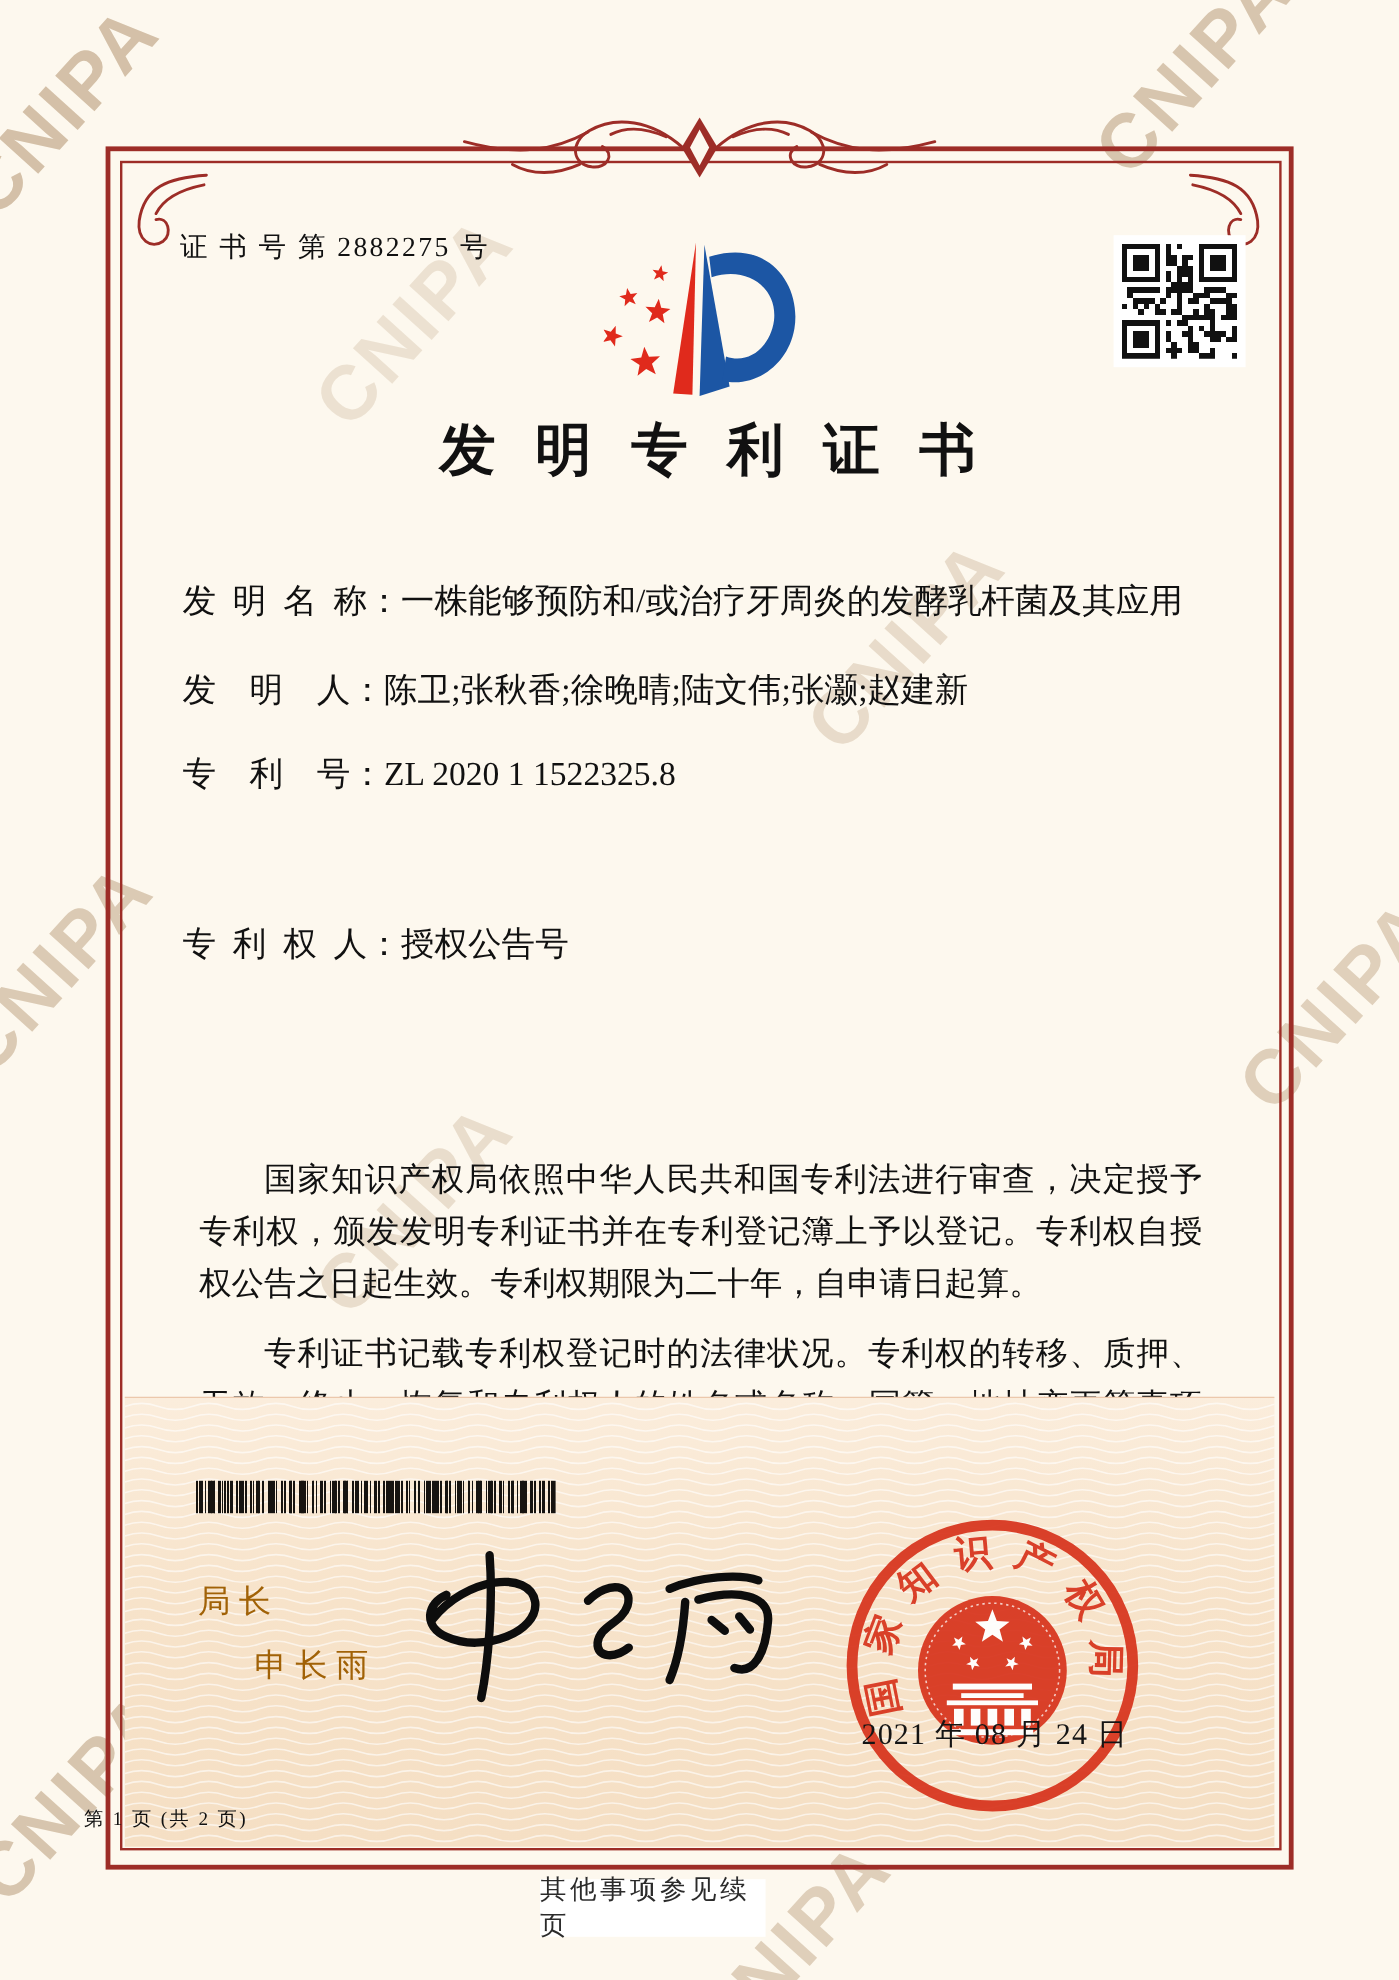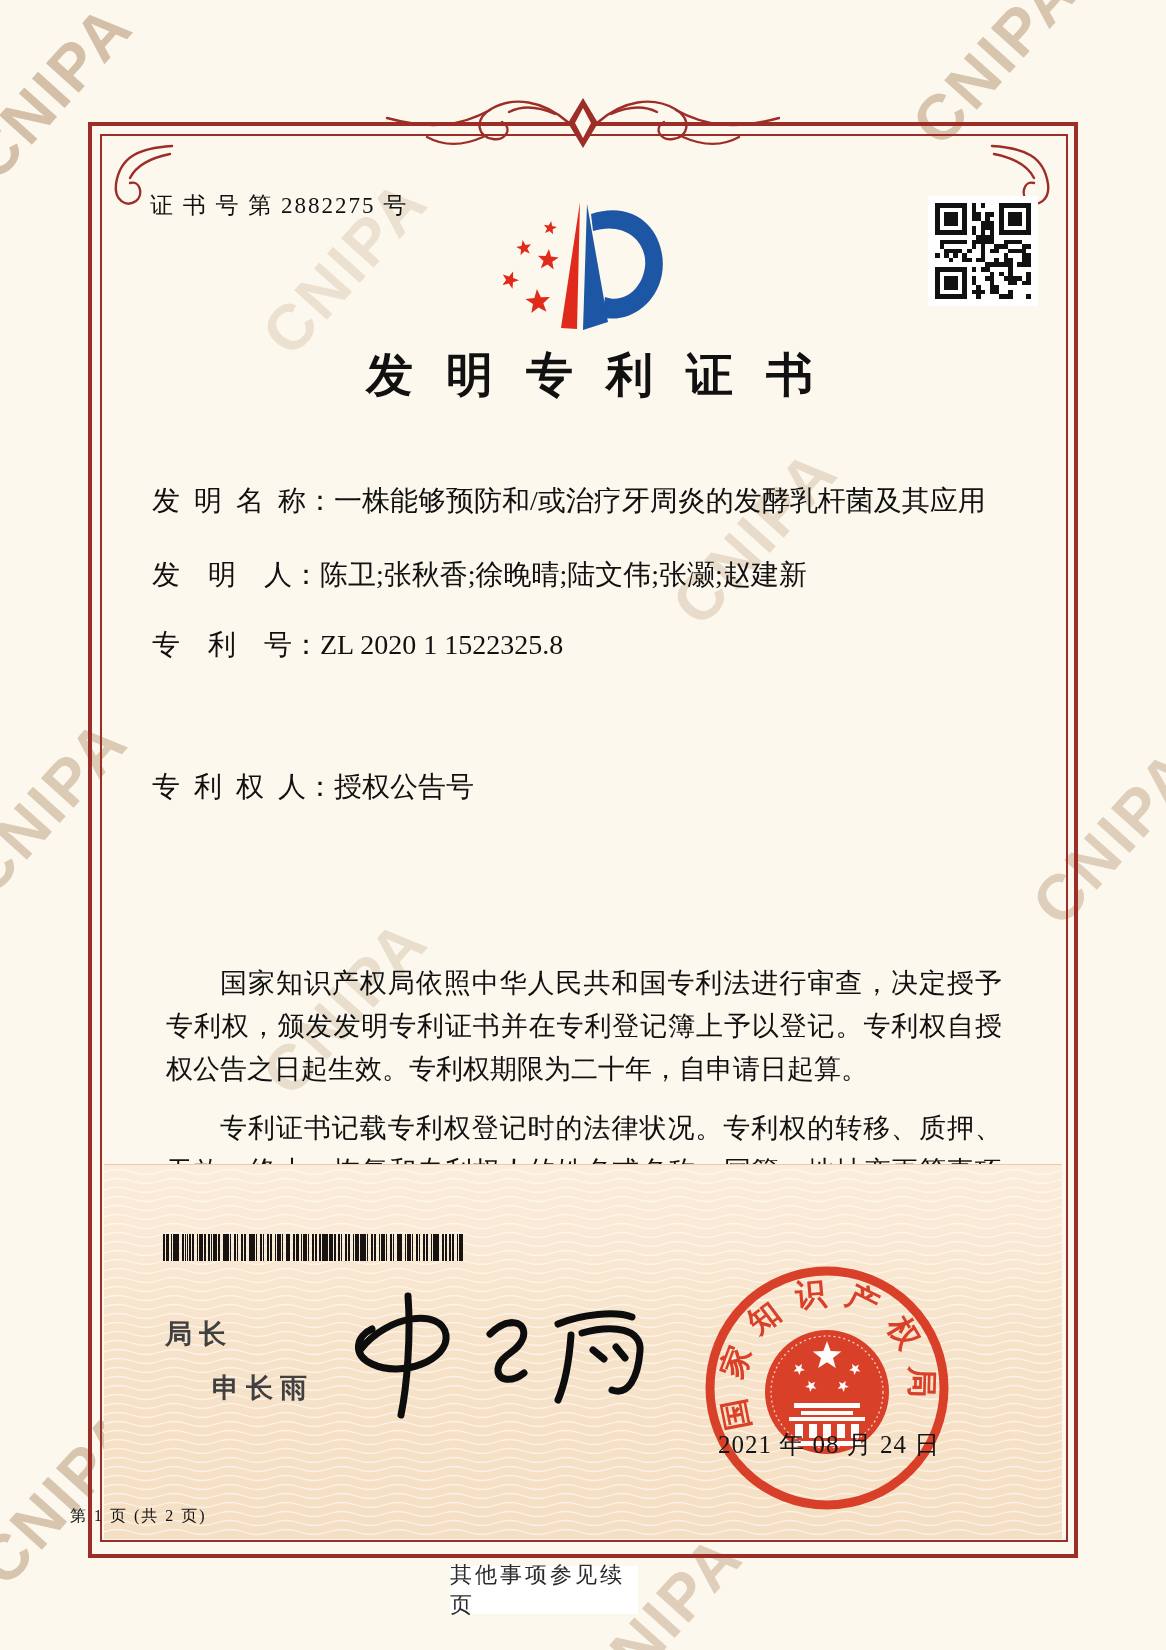--- a/index.html
+++ b/index.html
@@ -40,21 +40,21 @@
   .barcode{position:absolute;left:163px;top:1234px;width:300px;height:27px;
      background-image:
        repeating-linear-gradient(90deg,#161310 0 2px,transparent 2px 3px,#161310 3px 5px,
         transparent 5px 8px,#161310 8px 9px,transparent 9px 10px,#161310 10px 14px,
         transparent 14px 15px,#161310 15px 16px,transparent 16px 19px,#161310 19px 21px,
         transparent 21px 22px,#161310 22px 23px,transparent 23px 26px),
        repeating-linear-gradient(90deg,transparent 0 5px,#161310 5px 6px,transparent 6px 13px,
         #161310 13px 16px,transparent 16px 24px,#161310 24px 25px,transparent 25px 37px);}
   
   .chief-label,.chief-name{position:absolute;left:165px;font-family:"Liberation Sans",sans-serif;
-      font-size:27px;font-weight:700;letter-spacing:7px;color:#404040;}
+      font-size:27px;font-weight:400;letter-spacing:7px;color:#a16207;}
   .chief-label{top:1316px;}
   .chief-name{top:1370px;margin-left:47px;}
   .sig{position:absolute;left:330px;top:1288px;width:340px;height:135px;}
   .seal{position:absolute;left:695px;top:1256px;width:264px;height:264px;opacity:.94;}
   .seal-date{position:absolute;left:697px;top:1428px;width:264px;text-align:center;
       font-size:25px;letter-spacing:1px;color:#141414;z-index:5;white-space:nowrap;}
   .page-info{position:absolute;left:70px;top:1506px;width:990px;
       font-size:16px;letter-spacing:2px;}
   .cont-strip{position:absolute;left:450px;top:1566px;width:188px;height:48px;background:#fff;
       display:flex;align-items:center;justify-content:center;}

